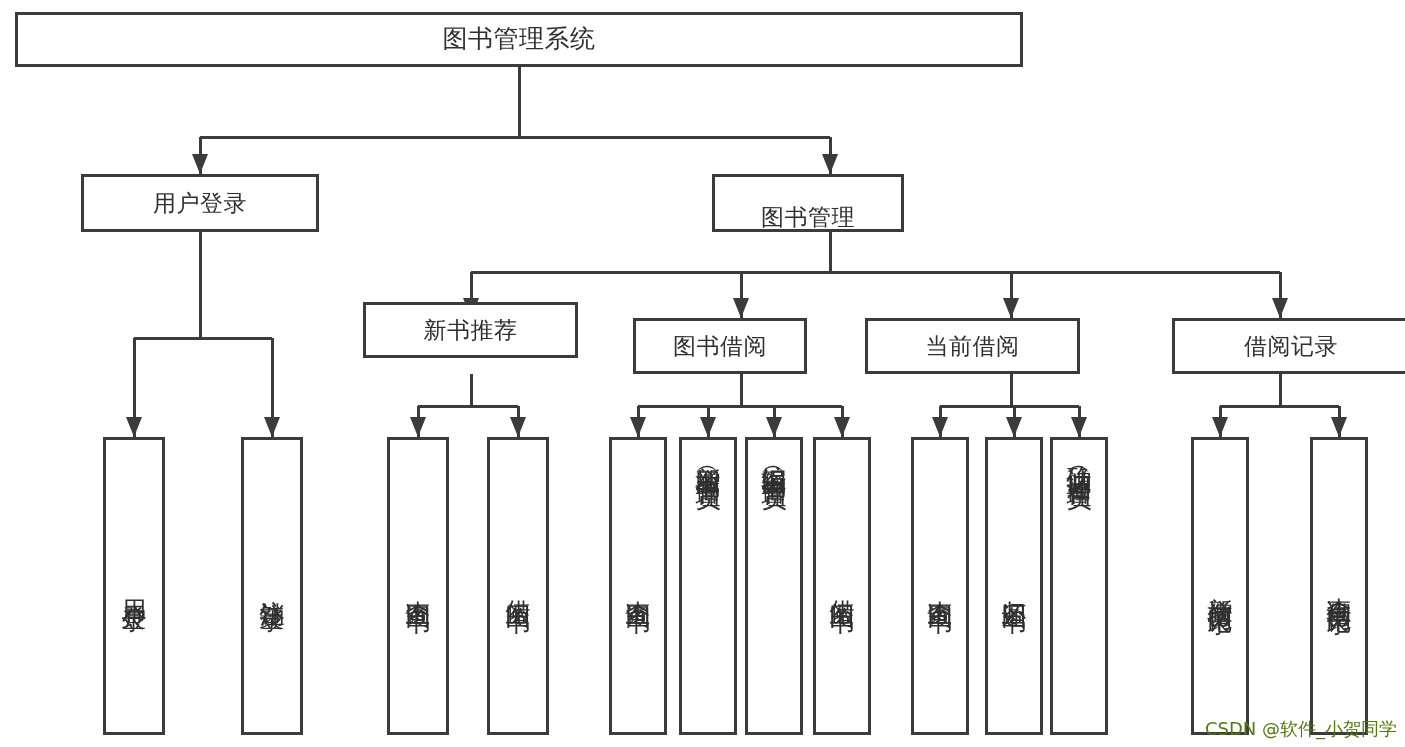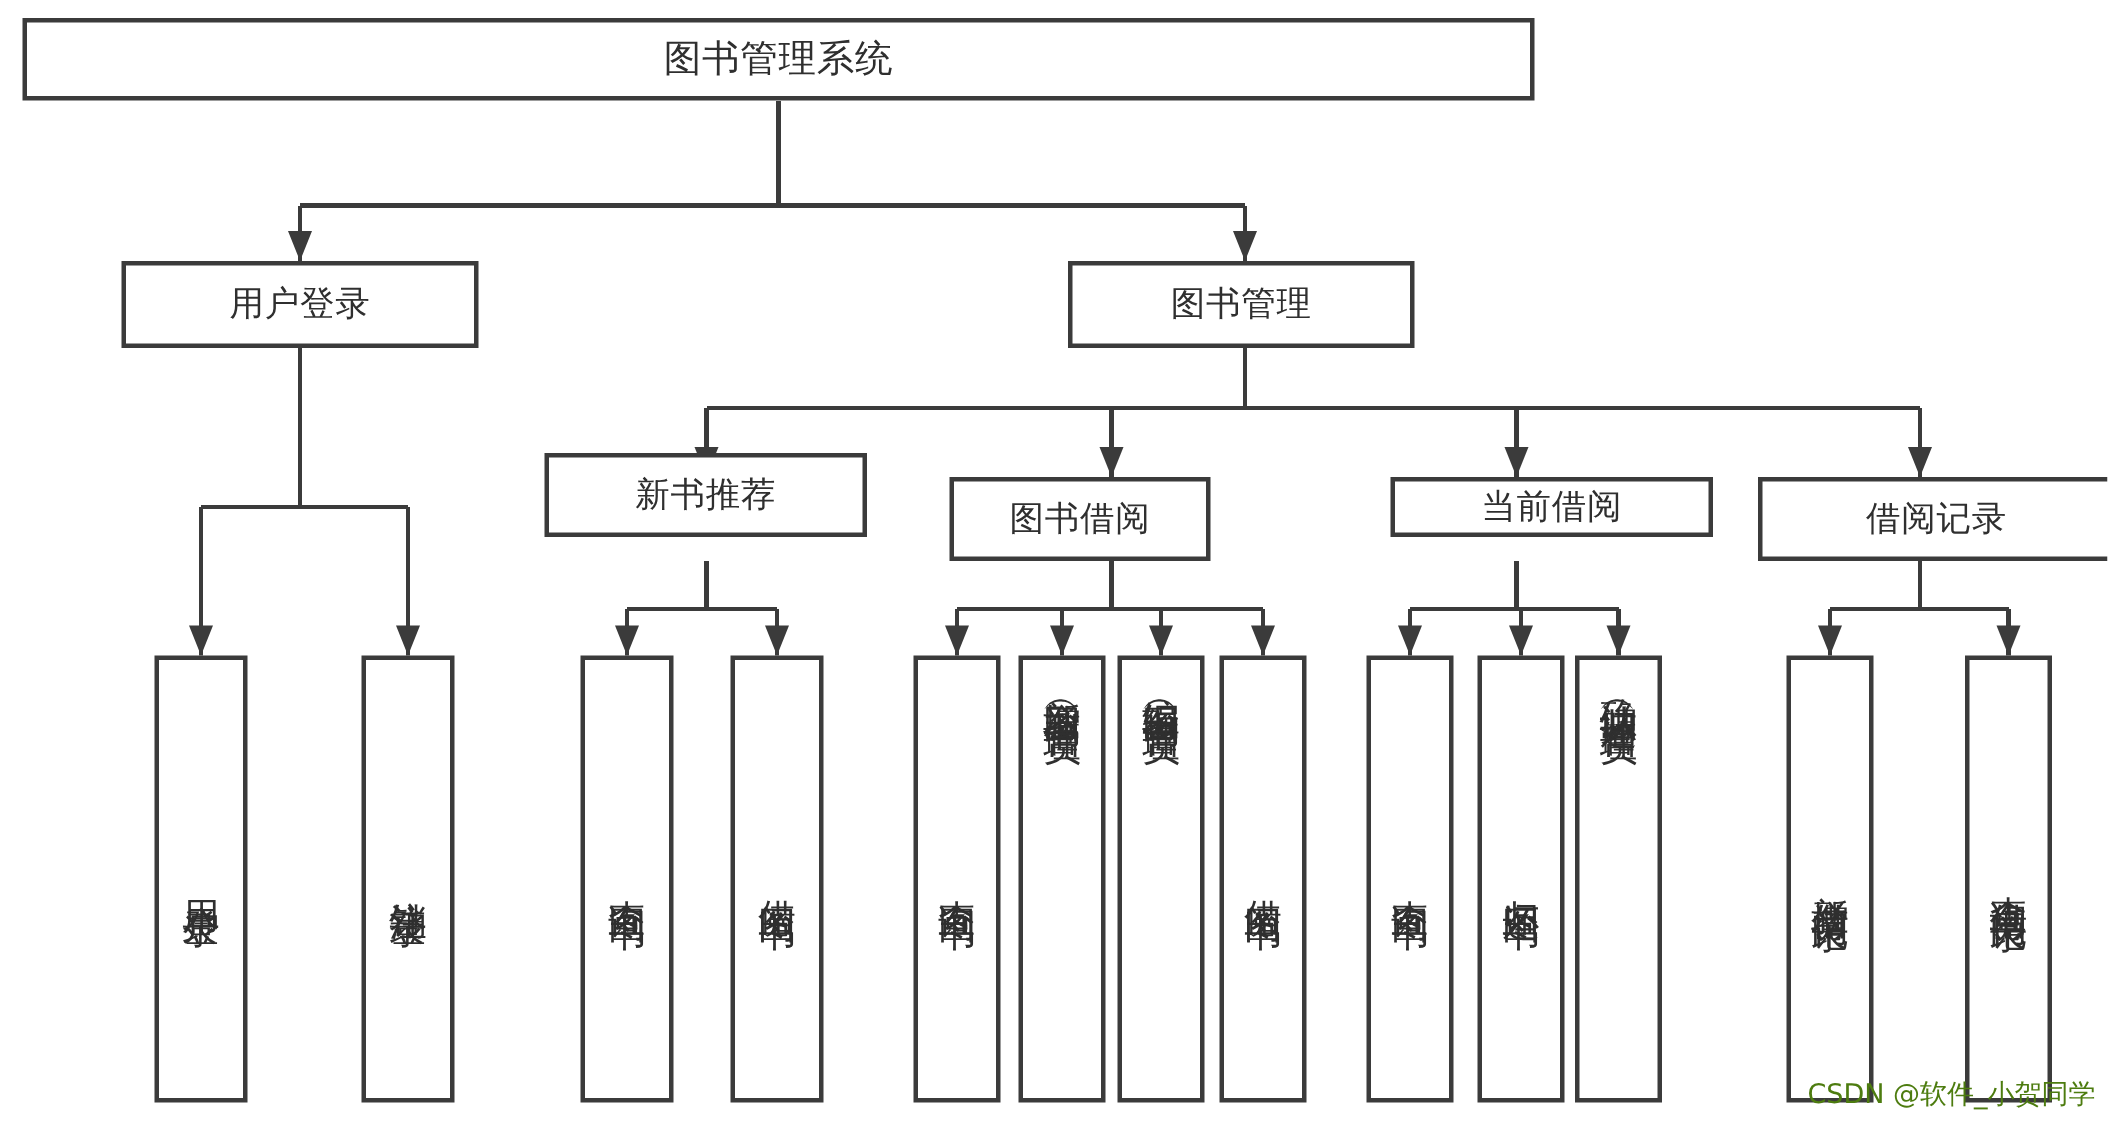--- a/index.html
+++ b/index.html
@@ -136,30 +136,30 @@
       <line x1="1339" y1="406" x2="1339" y2="437" stroke="#3b3b3b" stroke-width="3" shape-rendering="crispEdges"></line>
       <path d="M1331,417 L1347,417 L1339,437 Z" fill="#3b3b3b"></path>
     </svg>
   <div id="nodes">
       <div class="node root" style="left: 15px; top: 12px; width: 1008px; height: 55px;">
         <span class="label">图书管理系统</span>
       </div>
       <div class="node branch" style="left: 81px; top: 174px; width: 238px; height: 58px;">
         <span class="label">用户登录</span>
       </div>
-      <div class="node branch" style="left: 712px; top: 174px; width: 231px; height: 58px;">
+      <div class="node branch" style="left: 712px; top: 174px; width: 192px; height: 58px; align-items: flex-end;">
         <span class="label">图书管理</span>
       </div>
       <div class="node branch" style="left: 363px; top: 302px; width: 215px; height: 56px;">
         <span class="label">新书推荐</span>
       </div>
       <div class="node branch" style="left: 633px; top: 318px; width: 174px; height: 56px;">
         <span class="label">图书借阅</span>
       </div>
-      <div class="node branch" style="left: 927px; top: 318px; width: 215px; height: 40px;">
+      <div class="node branch" style="left: 865px; top: 318px; width: 215px; height: 56px;">
         <span class="label">当前借阅</span>
       </div>
       <div class="node branch" style="left: 1172px; top: 318px; width: 238px; height: 56px;">
         <span class="label">借阅记录</span>
       </div>
       <div class="node leaf center-v" style="left: 103px; top: 437px; width: 62px; height: 298px;">
         <span class="label">用户登录</span>
       </div>
       <div class="node leaf center-v" style="left: 241px; top: 437px; width: 62px; height: 298px;">
         <span class="label">注销登录</span>

